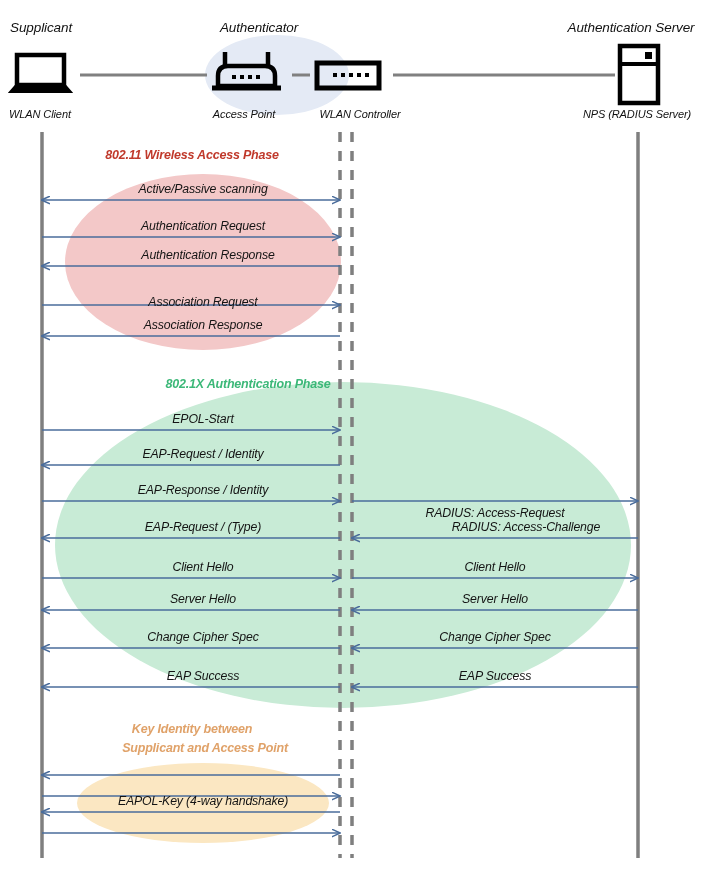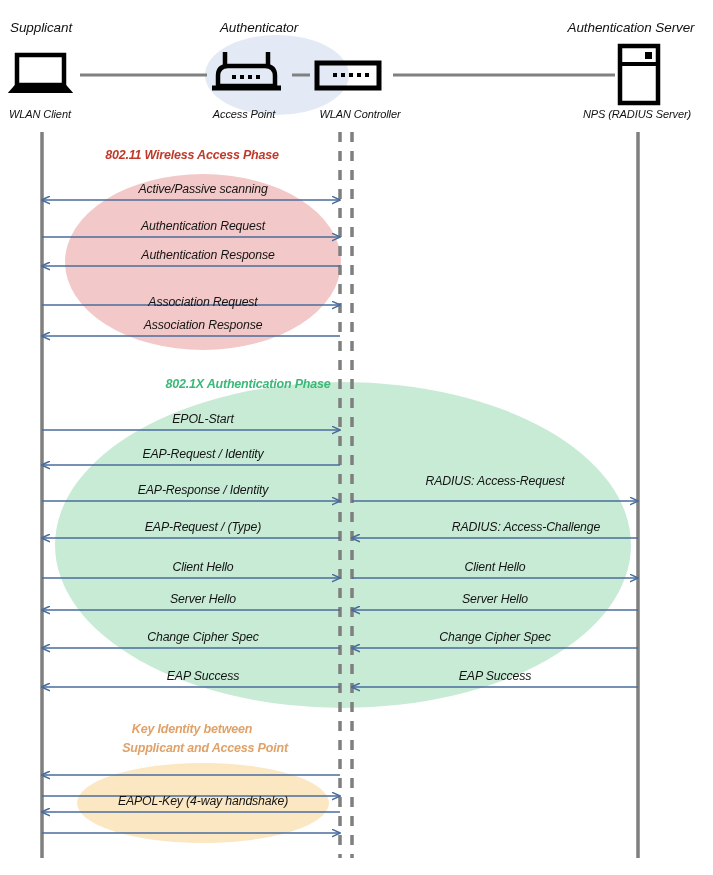--- a/index.html
+++ b/index.html
@@ -175,21 +175,21 @@
 
   <div id="msg-label-group">
       <div class="msg-label" style="left: 203px; top: 182px;">Active/Passive scanning</div>
       <div class="msg-label" style="left: 203px; top: 219px;">Authentication Request</div>
       <div class="msg-label" style="left: 208px; top: 248px;">Authentication Response</div>
       <div class="msg-label" style="left: 203px; top: 287px; margin-top: 8px;">Association Request</div>
       <div class="msg-label" style="left: 203px; top: 318px;">Association Response</div>
       <div class="msg-label" style="left: 203px; top: 412px;">EPOL-Start</div>
       <div class="msg-label" style="left: 203px; top: 447px;">EAP-Request / Identity</div>
       <div class="msg-label" style="left: 203px; top: 483px;">EAP-Response / Identity</div>
-      <div class="msg-label" style="left: 495px; top: 474px;">RADIUS: Access-Request</div>
+      <div class="msg-label" style="left: 495px; top: 506px;">RADIUS: Access-Request</div>
       <div class="msg-label" style="left: 203px; top: 520px;">EAP-Request / (Type)</div>
       <div class="msg-label" style="left: 495px; top: 520px; margin-left: 31px;">RADIUS: Access-Challenge</div>
       <div class="msg-label" style="left: 203px; top: 560px;">Client Hello</div>
       <div class="msg-label" style="left: 495px; top: 560px;">Client Hello</div>
       <div class="msg-label" style="left: 203px; top: 592px;">Server Hello</div>
       <div class="msg-label" style="left: 495px; top: 592px;">Server Hello</div>
       <div class="msg-label" style="left: 203px; top: 630px;">Change Cipher Spec</div>
       <div class="msg-label" style="left: 495px; top: 630px;">Change Cipher Spec</div>
       <div class="msg-label" style="left: 203px; top: 669px;">EAP Success</div>
       <div class="msg-label" style="left: 495px; top: 669px;">EAP Success</div>

